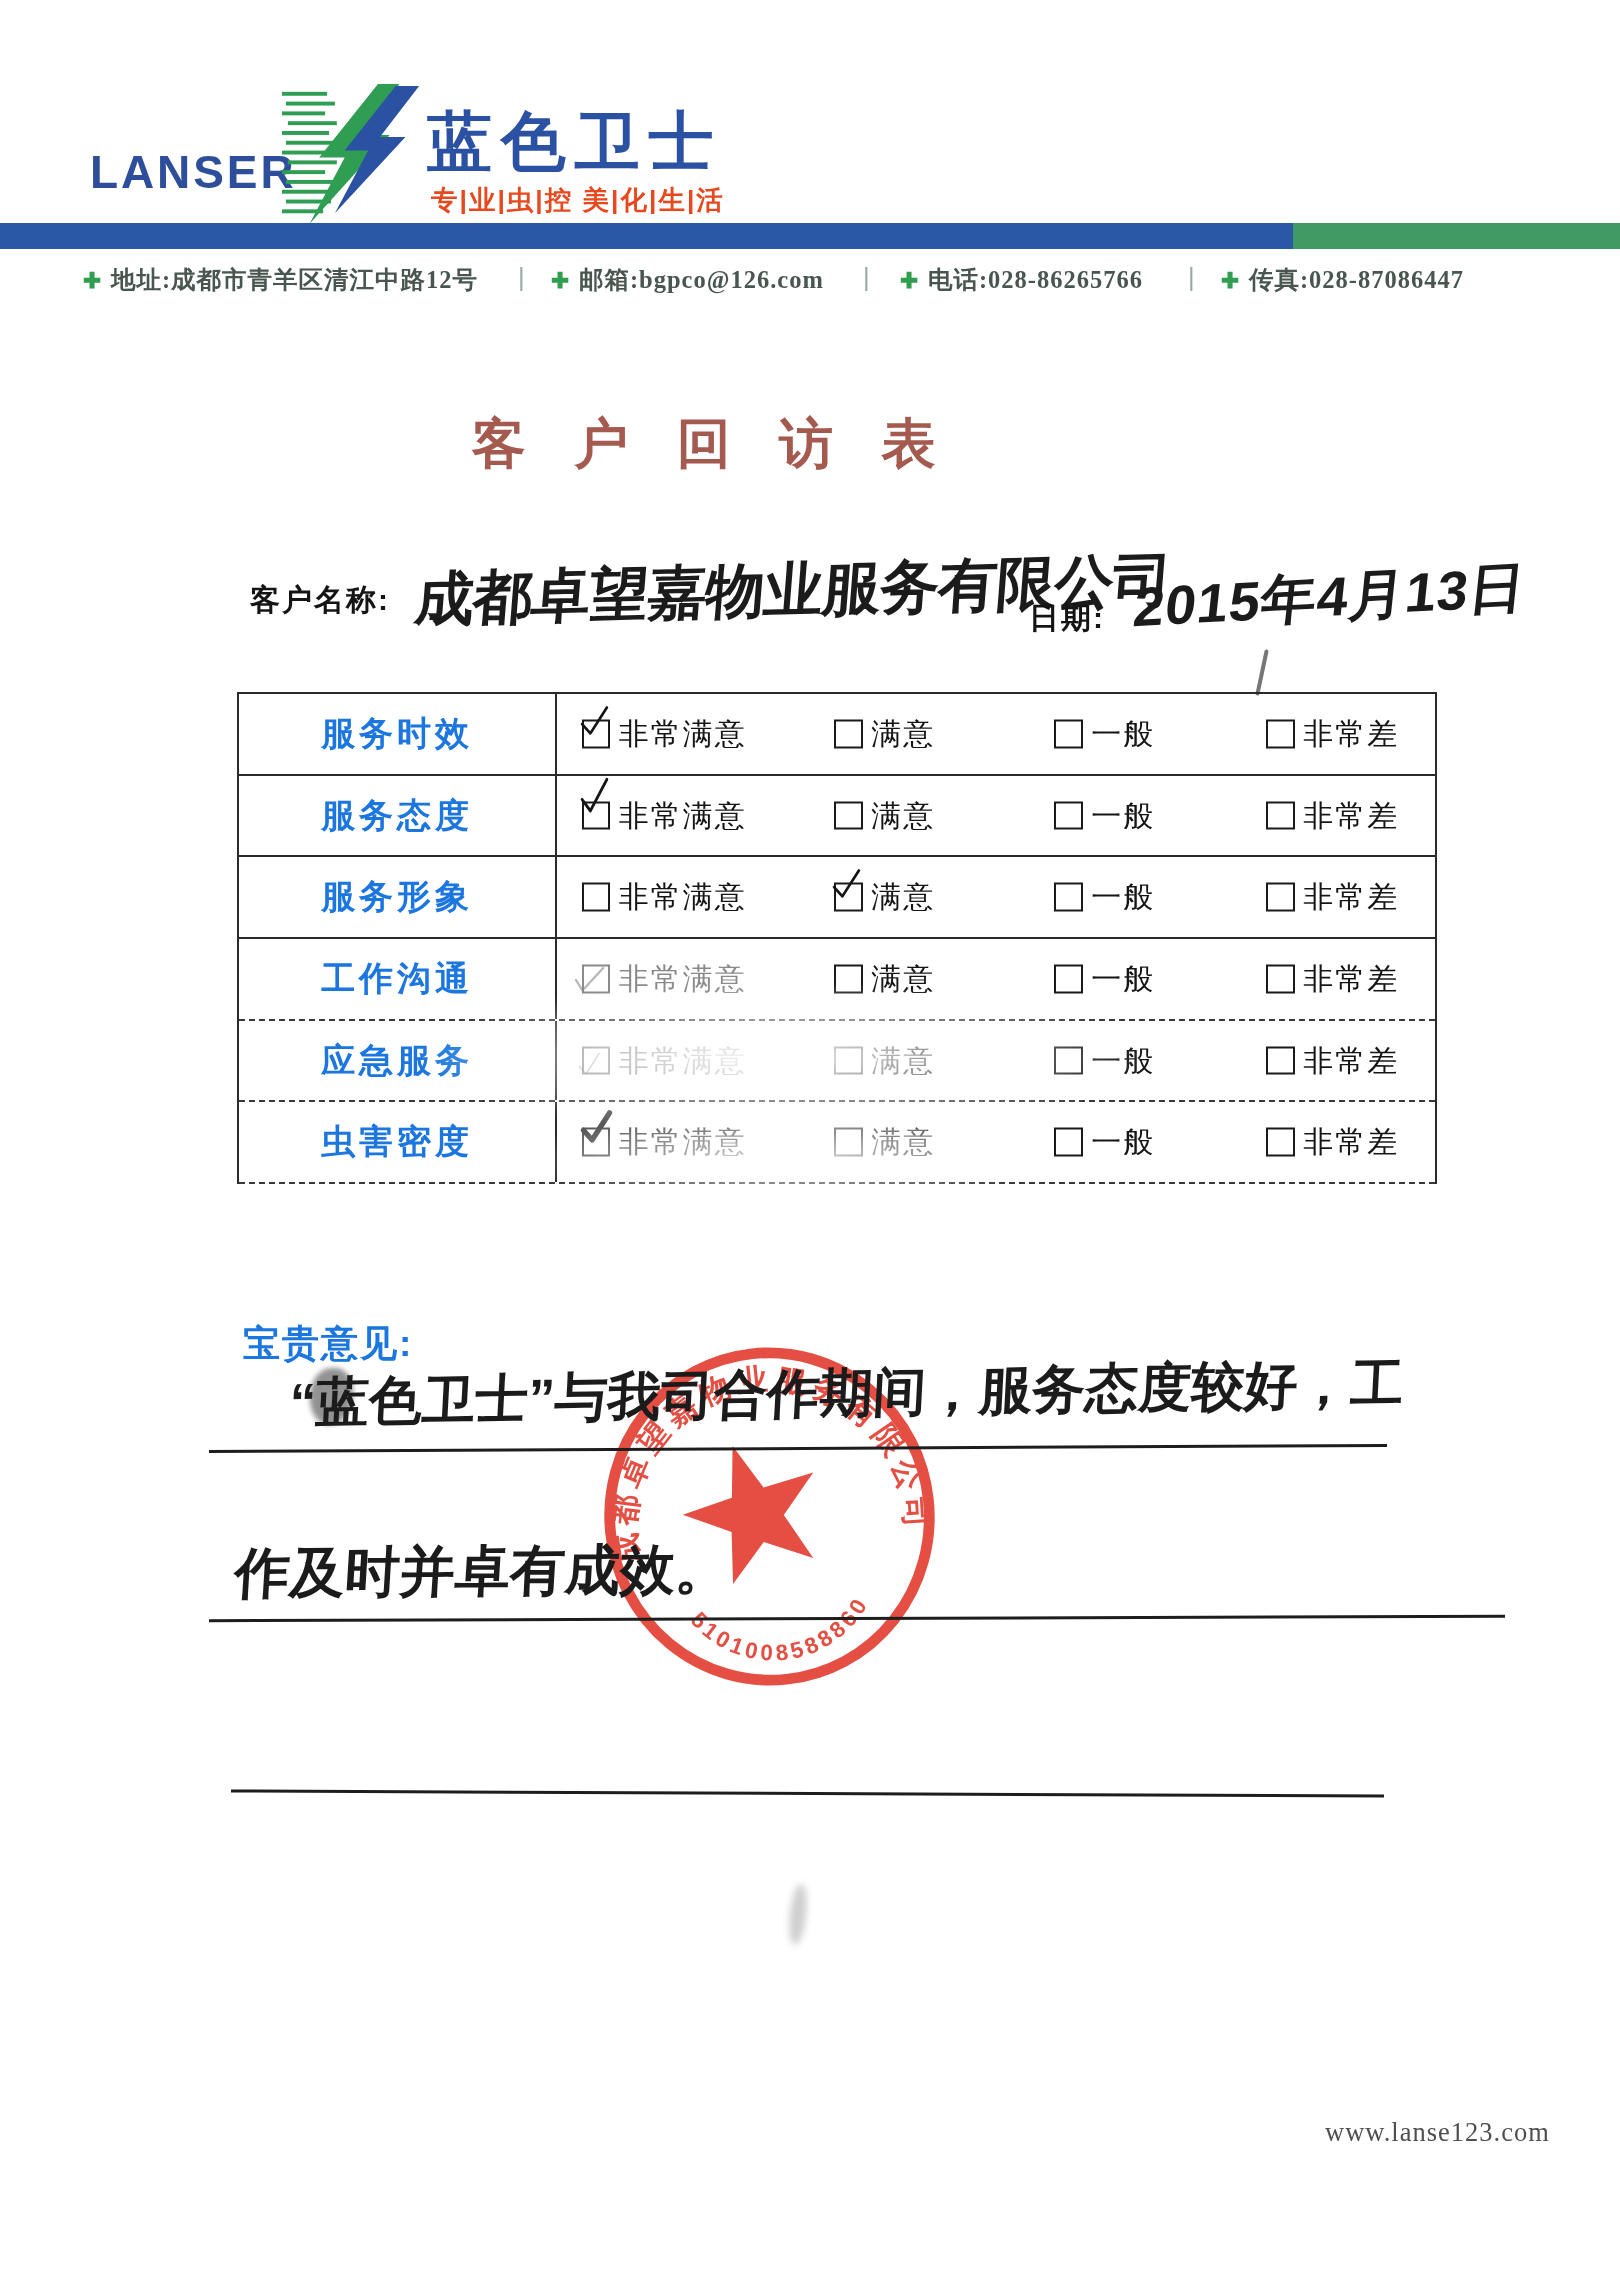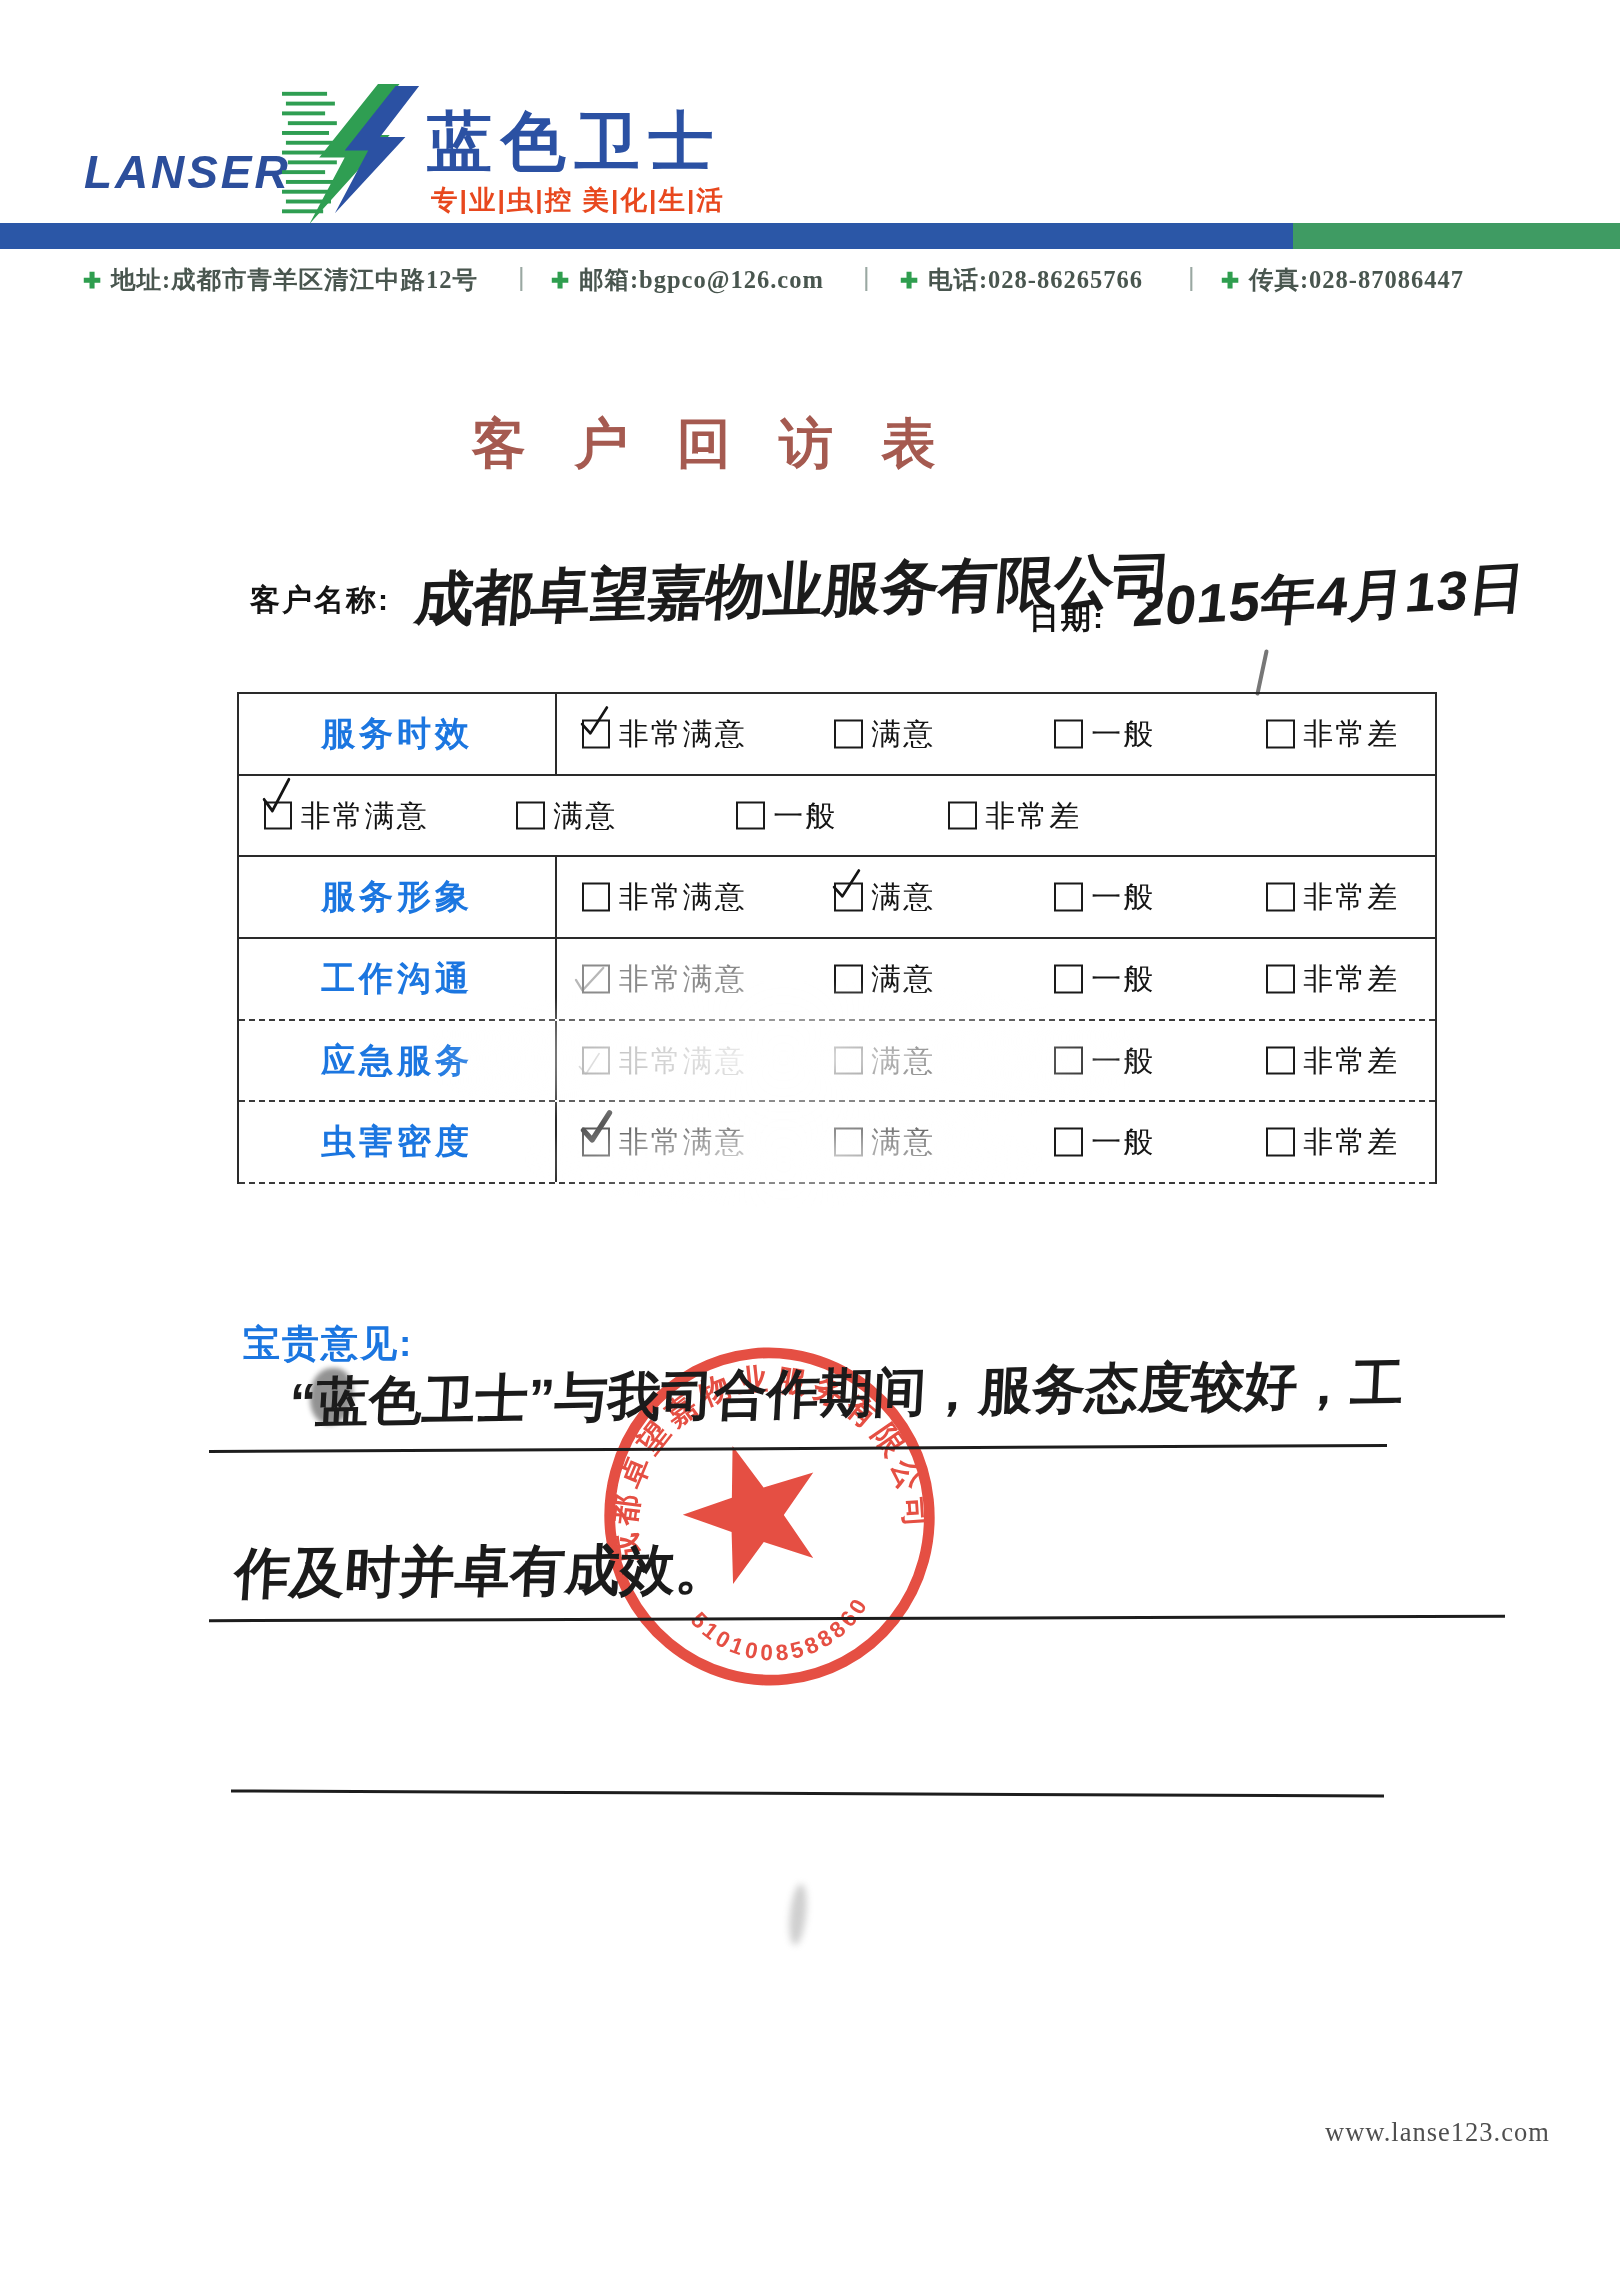--- a/index.html
+++ b/index.html
@@ -1,20 +1,20 @@
 <!DOCTYPE html>
 <html><head>
 <meta charset="utf-8">
 <style>
   html,body{margin:0;padding:0;background:#e8e8e8;}
   .page{position:relative;width:1620px;height:2292px;background:#ffffff;overflow:hidden;
         font-family:"Liberation Sans","DejaVu Sans",sans-serif;color:#1a1a1a;}
 
   
-  .brand{position:absolute;left:84px;top:145px;font-size:46px;font-weight:900;font-style:italic;
+  .brand{position:absolute;left:90px;top:145px;font-size:46px;font-weight:900;
          color:#2c4e9b;letter-spacing:2.9px;}
   .bolt{position:absolute;left:280px;top:84px;width:147px;height:142px;}
   .logo-cn{position:absolute;left:427px;top:98px;font-size:65px;font-weight:900;color:#2b51a3;letter-spacing:8.8px;}
   .tagline{position:absolute;left:431px;top:182px;font-size:26.5px;font-weight:700;color:#e8481e;letter-spacing:2px;}
   .bar{position:absolute;left:0;top:223px;width:1620px;height:25.5px;
        background:linear-gradient(90deg,#2b57a7 0%,#2b57a7 79.8%,#3f9b63 79.8%,#3f9b63 100%);}
   .contact-item{position:absolute;top:263px;font-family:Liberation Serif, serif;
         font-size:24.5px;font-weight:600;color:#49564f;letter-spacing:1px;white-space:nowrap;text-align:right;}
   .contact-item .plus{color:#2f9e4f;font-size:21.6px;margin-right:8.8px;font-weight:900;}
   .c1{left:83px}.c2{left:551px}.c3{left:900px}.c4{left:1221px}
@@ -175,20 +175,21 @@
             <span class="cbox"></span>
             <span class="olabel">一般</span>
           </span>
           <span class="opt opt3">
             <span class="cbox"></span>
             <span class="olabel">非常差</span>
           </span>
         </div>
       </div>
       <div class="t-row d-solid">
+        <div class="t-label">服务态度</div>
         <div class="t-opts">
           <span class="opt opt0">
             <span class="cbox"></span>
             <svg viewBox="0 0 30 34" class="tick m2">
               <polyline points="3,19 11,28 27,3"></polyline>
             </svg>
             <span class="olabel">非常满意</span>
           </span>
           <span class="opt opt1">
             <span class="cbox"></span>

